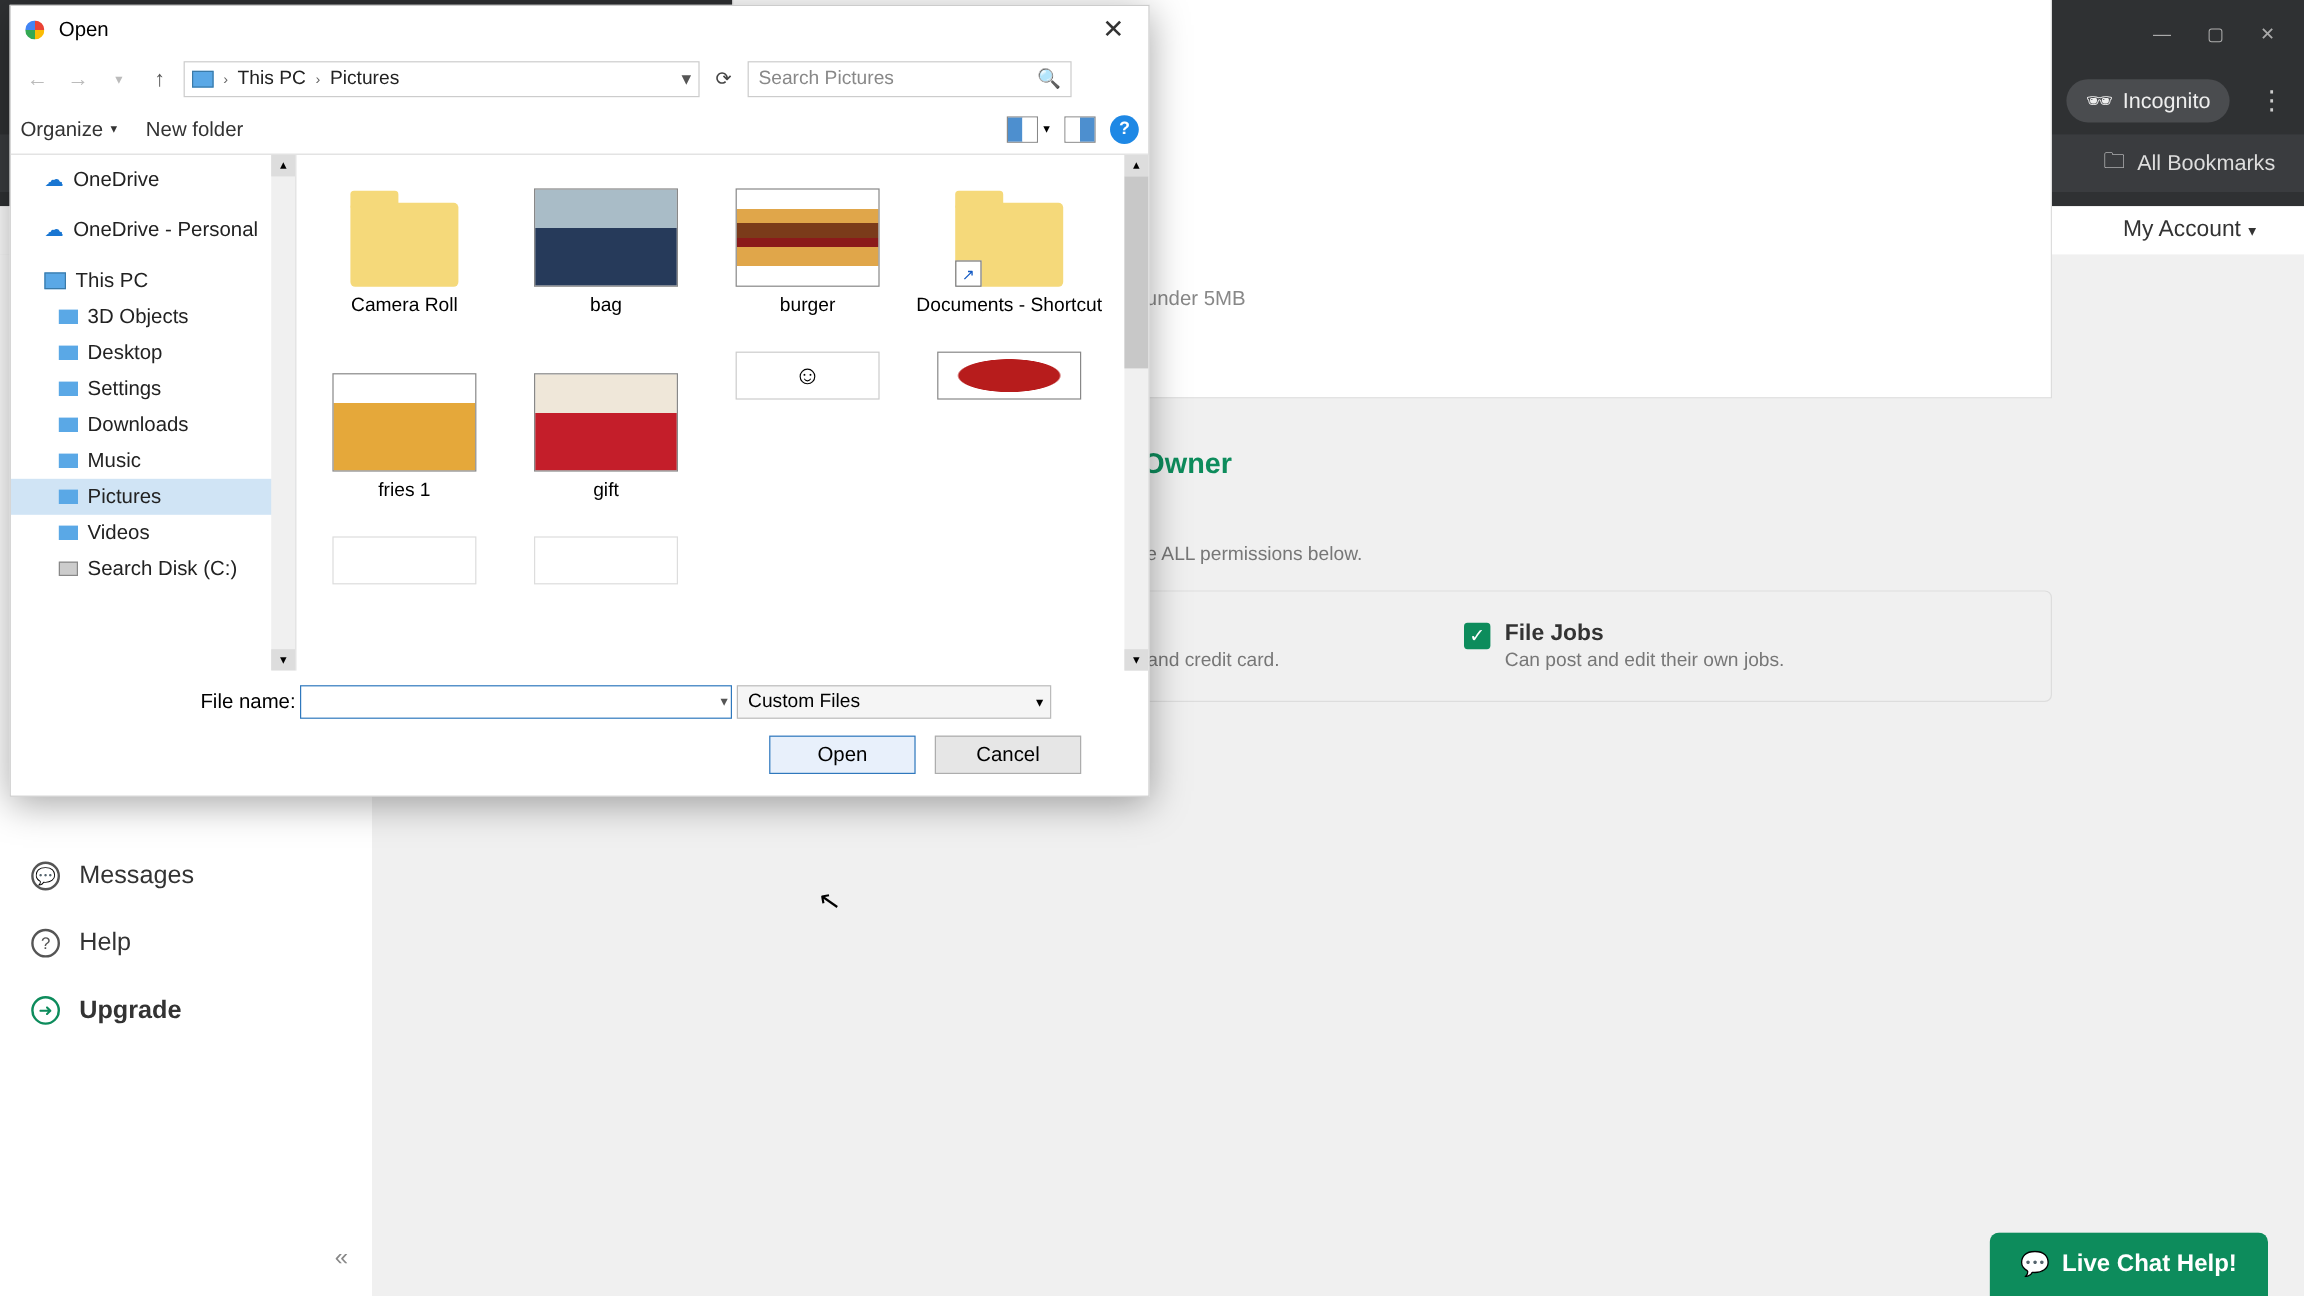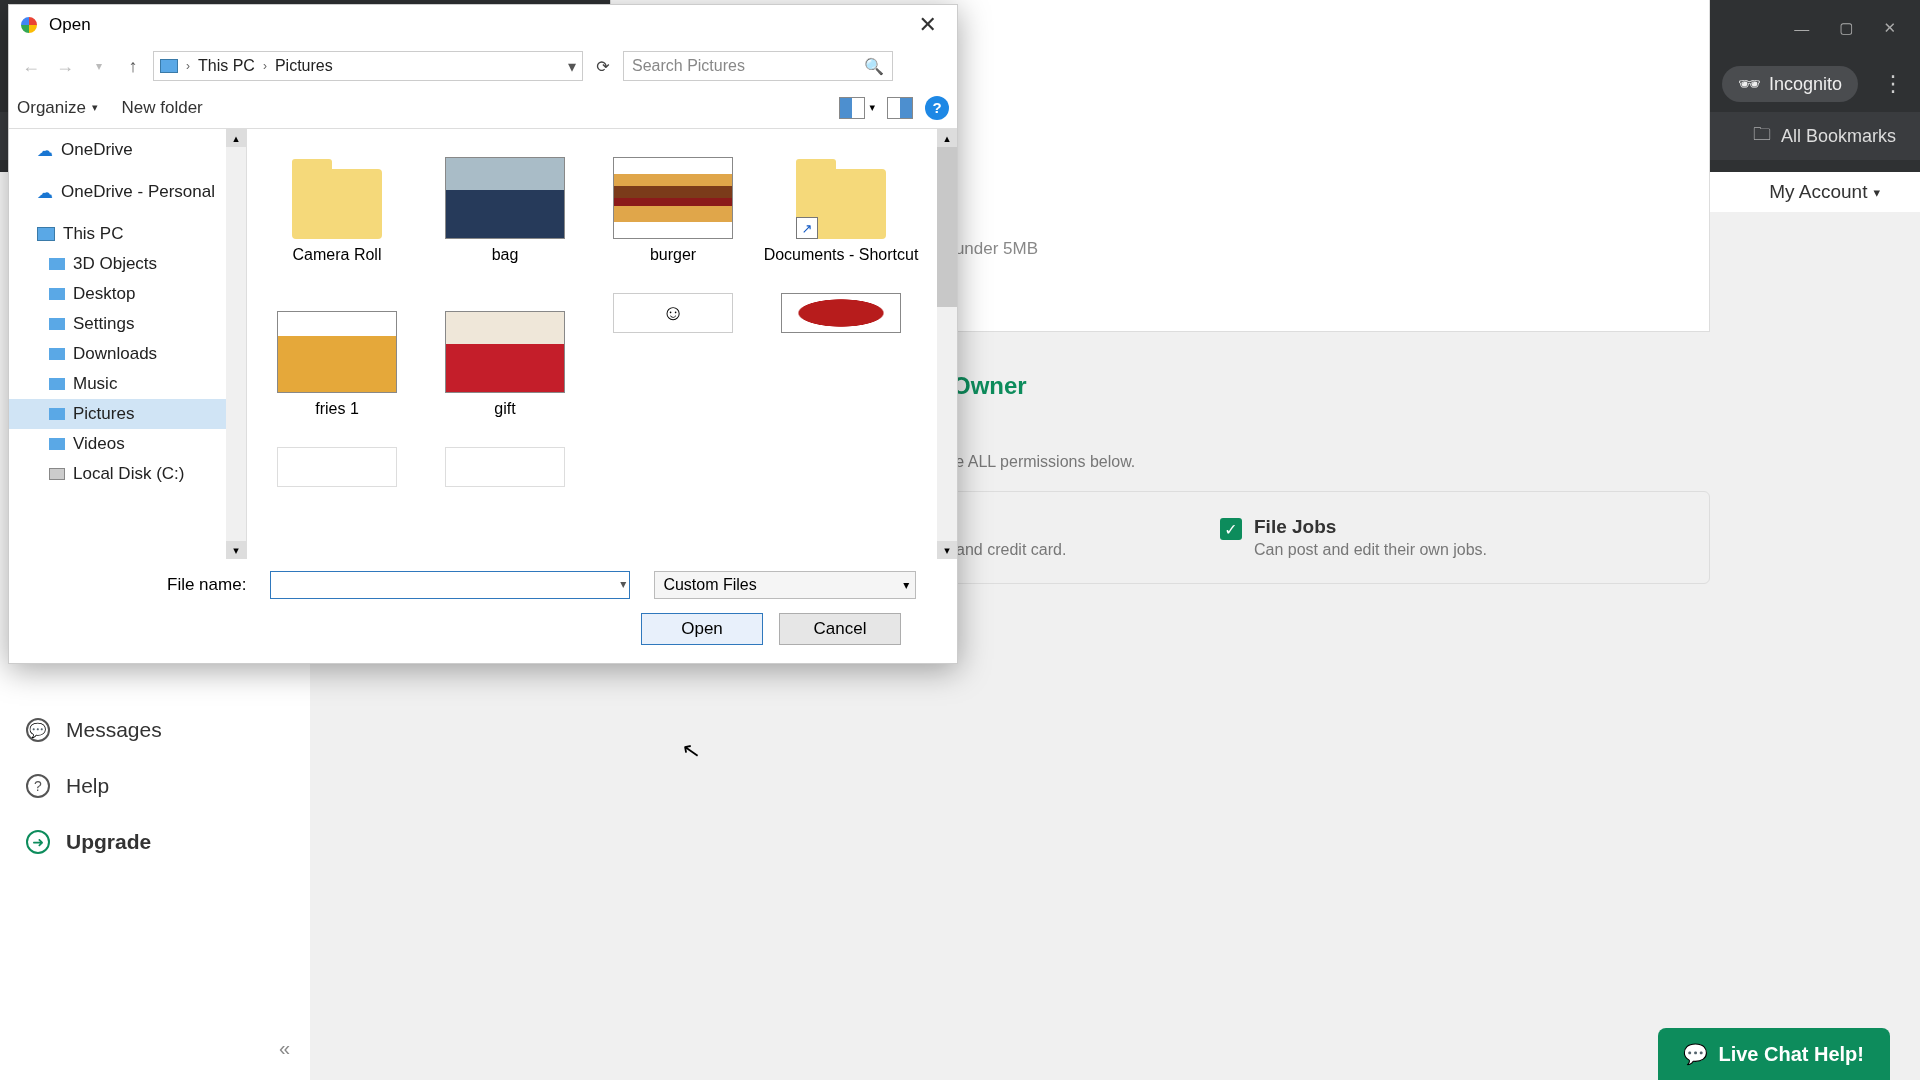--- a/index.html
+++ b/index.html
@@ -95,21 +95,21 @@
 .folder-shape { width:90px; height:70px; background:#f5d97a; border-radius:4px; position:relative; }
 .folder-shape::before{ content:''; position:absolute; top:-10px; left:0; width:40px; height:14px; background:#f5d97a; border-radius:3px 3px 0 0;}
 .img-thumb { width:120px; height:82px; background:#777; border:1px solid #888;}
 .file-label { margin-top:6px; line-height:1.2; min-height: 38px;}
 .grid-scroll { position:absolute; right:0; top:0; bottom:0; width:20px; background:#f0f0f0;}
 .gs-up { position:absolute; top:0; width:20px; height:18px; background:#ddd; text-align:center; font-size:11px; line-height:18px;}
 .gs-thumb { position:absolute; top:18px; width:20px; height:160px; background:#c8c8c8;}
 .gs-down { position:absolute; bottom:0; width:20px; height:18px; background:#ddd; text-align:center; font-size:11px; line-height:18px;}
 
 .dlg-footer { padding:12px 18px 18px; }
-.fn-row { display:flex; align-items:center; gap:24px; margin-left:140px;}
+.fn-row { display:flex; align-items:center; gap:4px; margin-left:140px;}
 .fn-label { font-size:17px; }
 .fn-input { width:360px; height:28px; border:1px solid #2f78bd; outline:none; padding:0 6px;}
 .fn-input-wrap { position:relative; }
 .fn-drop { position:absolute; right:4px; top:6px; font-size:12px; color:#555;}
 .type-select { width:262px; height:28px; border:1px solid #bbb; background:#f5f5f5; display:flex; align-items:center; padding:0 8px; font-size:16px; position:relative;}
 .type-select .dd { position:absolute; right:6px; font-size:12px;}
 .btn-row { display:flex; gap:16px; margin-top:14px; margin-left:614px;}
 .dlg-btn { width:122px; height:32px; border:1px solid #adadad; background:#e6e6e6; font-size:17px; }
 .dlg-btn.primary { border:1px solid #2f78bd; background:#e8f0fb; }
 
@@ -325,21 +325,21 @@
       <div class="tree-item selected">
           <span class="fold-ico"></span>
           <span>Pictures</span>
         </div>
       <div class="tree-item">
           <span class="fold-ico"></span>
           <span>Videos</span>
         </div>
       <div class="tree-item">
           <span class="drive-ico"></span>
-          <span>Local Disk (C:)</span>
+          <span>Search Disk (C:)</span>
         </div>
       <div class="tree-scroll">
         <div class="tree-thumb-up">▴</div>
         <div class="tree-thumb-down">▾</div>
       </div>
     </div>
     <div class="grid-wrap">
       <div class="grid">
         <div class="file-item">
           <div class="file-thumb">

